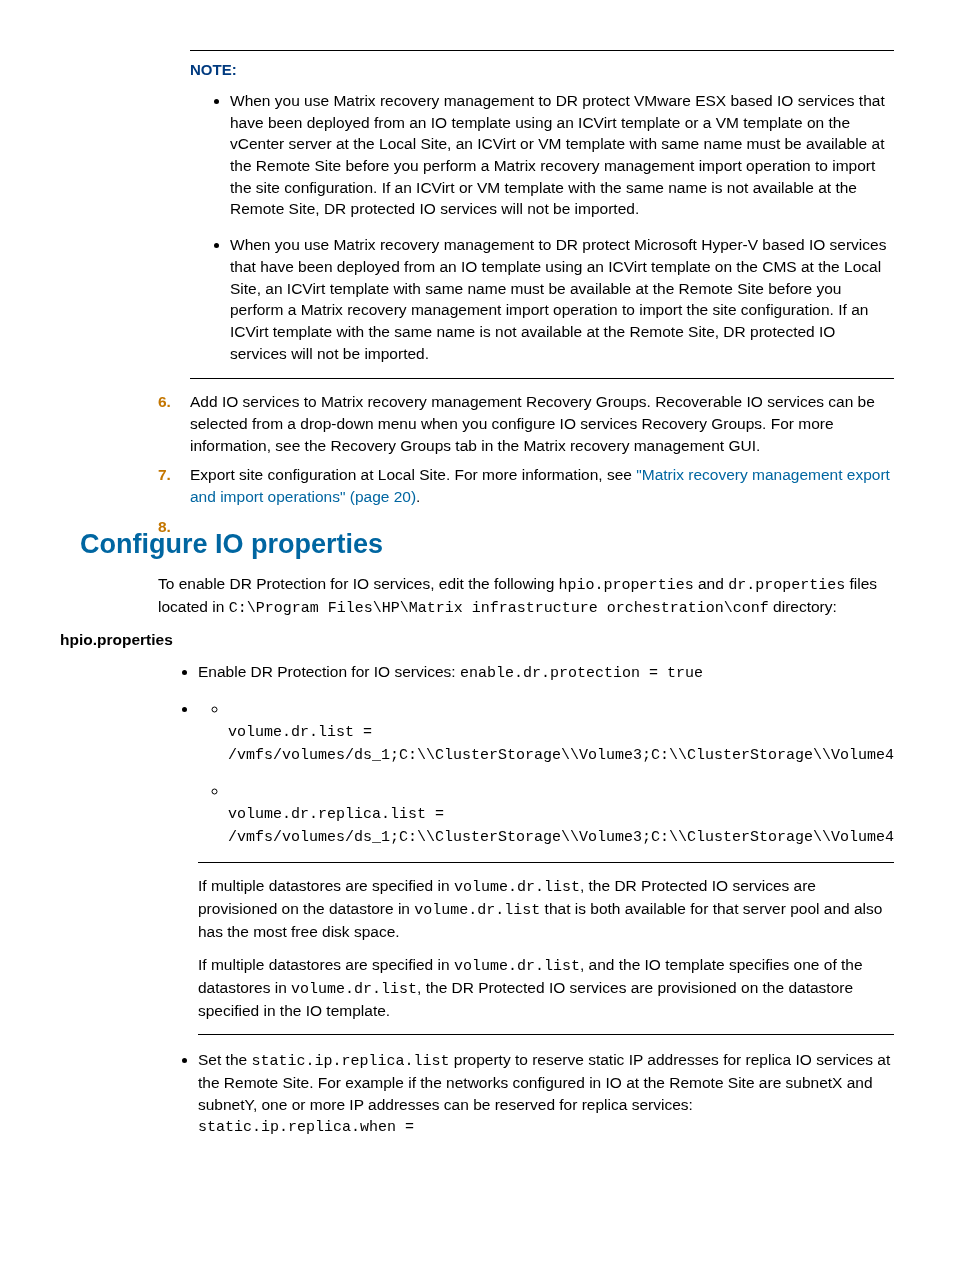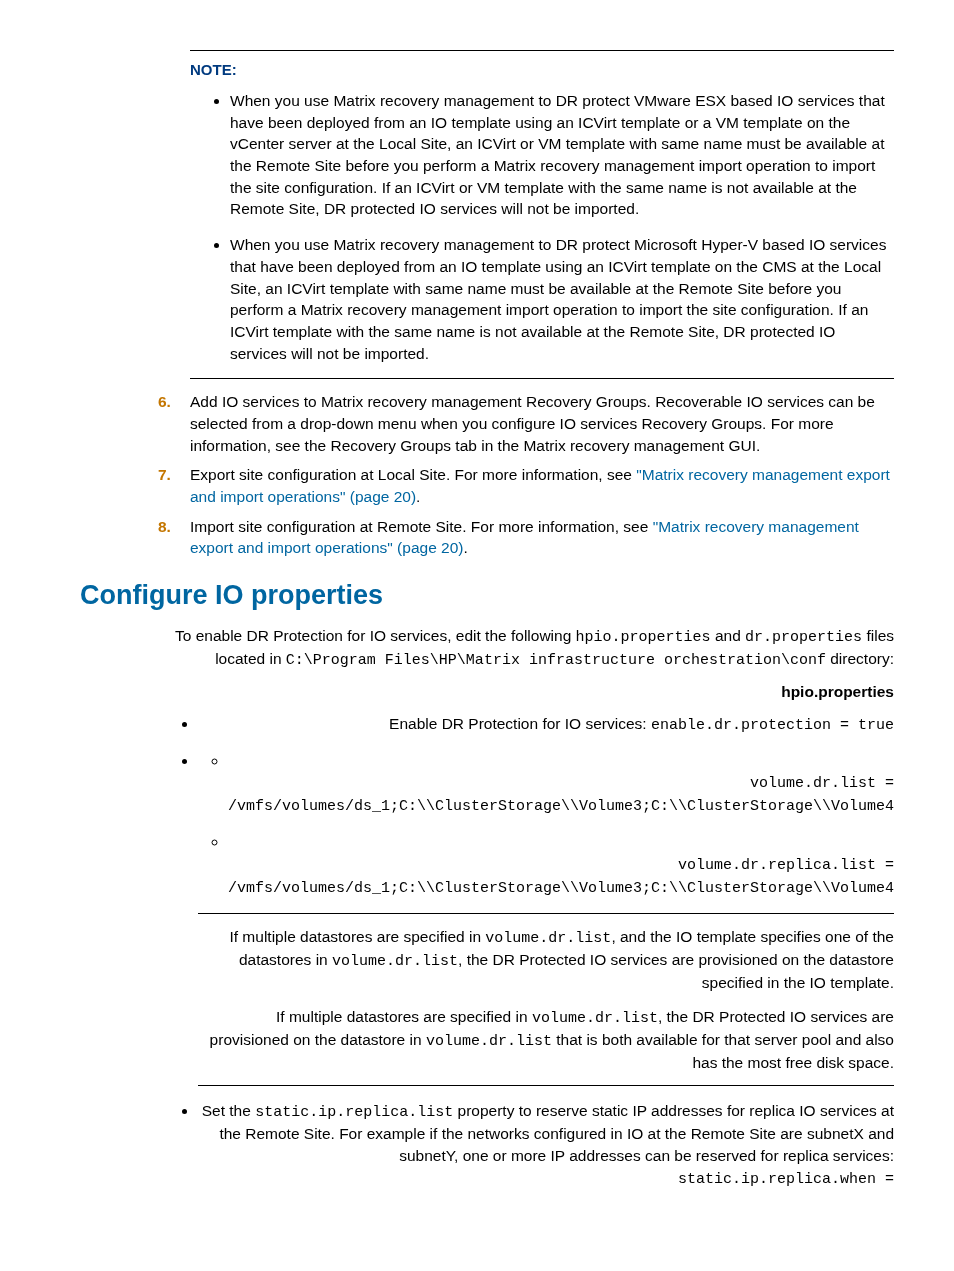--- a/index.html
+++ b/index.html
@@ -68,21 +68,20 @@
   }
   h2.section {
     font-family: Arial, Helvetica, sans-serif;
     color: #0066a1;
     font-weight: bold;
     font-size: 27px;
     margin: 18px 0 10px 20px;
   }
   .body-text {
     margin-left: 98px;
-    text-align: right;
   }
   .mono {
     font-family: "Courier New", monospace;
     font-size: 15px;
   }
   .bold { font-weight: normal; }
   .sub-head {
     font-weight: bold;
     margin: 10px 0 8px 0;
   }
@@ -113,23 +112,20 @@
     </span>
   </li>
   <li>
     <span class="num">7.</span>
     <span>
       <span>Export site configuration at Local Site. For more information, see </span><span class="link">"Matrix recovery management export and import operations" (page 20)</span><span>.</span>
     </span>
   </li>
   <li>
     <span class="num">8.</span>
-    <span>
-      <span>Import site configuration at Remote Site. For more information, see </span><span class="link">"Matrix recovery management export and import operations" (page 20)</span><span>.</span>
-    </span>
   </li>
 </ol>
 
 <h2 class="section">Configure IO properties</h2>
 
 <div class="body-text">
   <span>To enable DR Protection for IO services, edit the following </span><span class="mono">hpio.properties</span><span> and </span><span class="mono">dr.properties</span><span> files located in </span><span class="mono">C:\Program Files\HP\Matrix infrastructure orchestration\conf</span><span> directory:</span>
 </div>
 
 <div class="body-text sub-head">hpio.properties</div>
@@ -146,24 +142,24 @@
         <span class="mono bold nowrap">/vmfs/volumes/ds_1;C:\\ClusterStorage\\Volume3;C:\\ClusterStorage\\Volume4</span>
       </li>
       <li>
         <br>
         <span class="mono bold">volume.dr.replica.list =</span><br>
         <span class="mono bold nowrap">/vmfs/volumes/ds_1;C:\\ClusterStorage\\Volume3;C:\\ClusterStorage\\Volume4</span>
       </li>
     </ul>
     <hr class="hr-top" style="margin-top:4px;">
     <p style="margin:12px 0;">
-      <span>If multiple datastores are specified in </span><span class="mono">volume.dr.list</span><span>, and the IO template specifies one of the datastores in </span><span class="mono">volume.dr.list</span><span>, the DR Protected IO services are provisioned on the datastore specified in the IO template.</span>
+      <span>If multiple datastores are specified in </span><span class="mono">volume.dr.list</span><span>, the DR Protected IO services are provisioned on the datastore in </span><span class="mono">volume.dr.list</span><span> that is both available for that server pool and also has the most free disk space.</span>
     </p>
     <p style="margin:12px 0;">
-      <span>If multiple datastores are specified in </span><span class="mono">volume.dr.list</span><span>, the DR Protected IO services are provisioned on the datastore in </span><span class="mono">volume.dr.list</span><span> that is both available for that server pool and also has the most free disk space.</span>
+      <span>If multiple datastores are specified in </span><span class="mono">volume.dr.list</span><span>, and the IO template specifies one of the datastores in </span><span class="mono">volume.dr.list</span><span>, the DR Protected IO services are provisioned on the datastore specified in the IO template.</span>
     </p>
     <hr class="hr-mid">
   </li>
   <li>
     <span>Set the </span><span class="mono">static.ip.replica.list</span><span> property to reserve static IP addresses for replica IO services at the Remote Site. For example if the networks configured in IO at the Remote Site are subnetX and subnetY, one or more IP addresses can be reserved for replica services:</span><br>
     <span class="mono bold">static.ip.replica.when =</span><br>
     
   </li>
 </ul>
 

